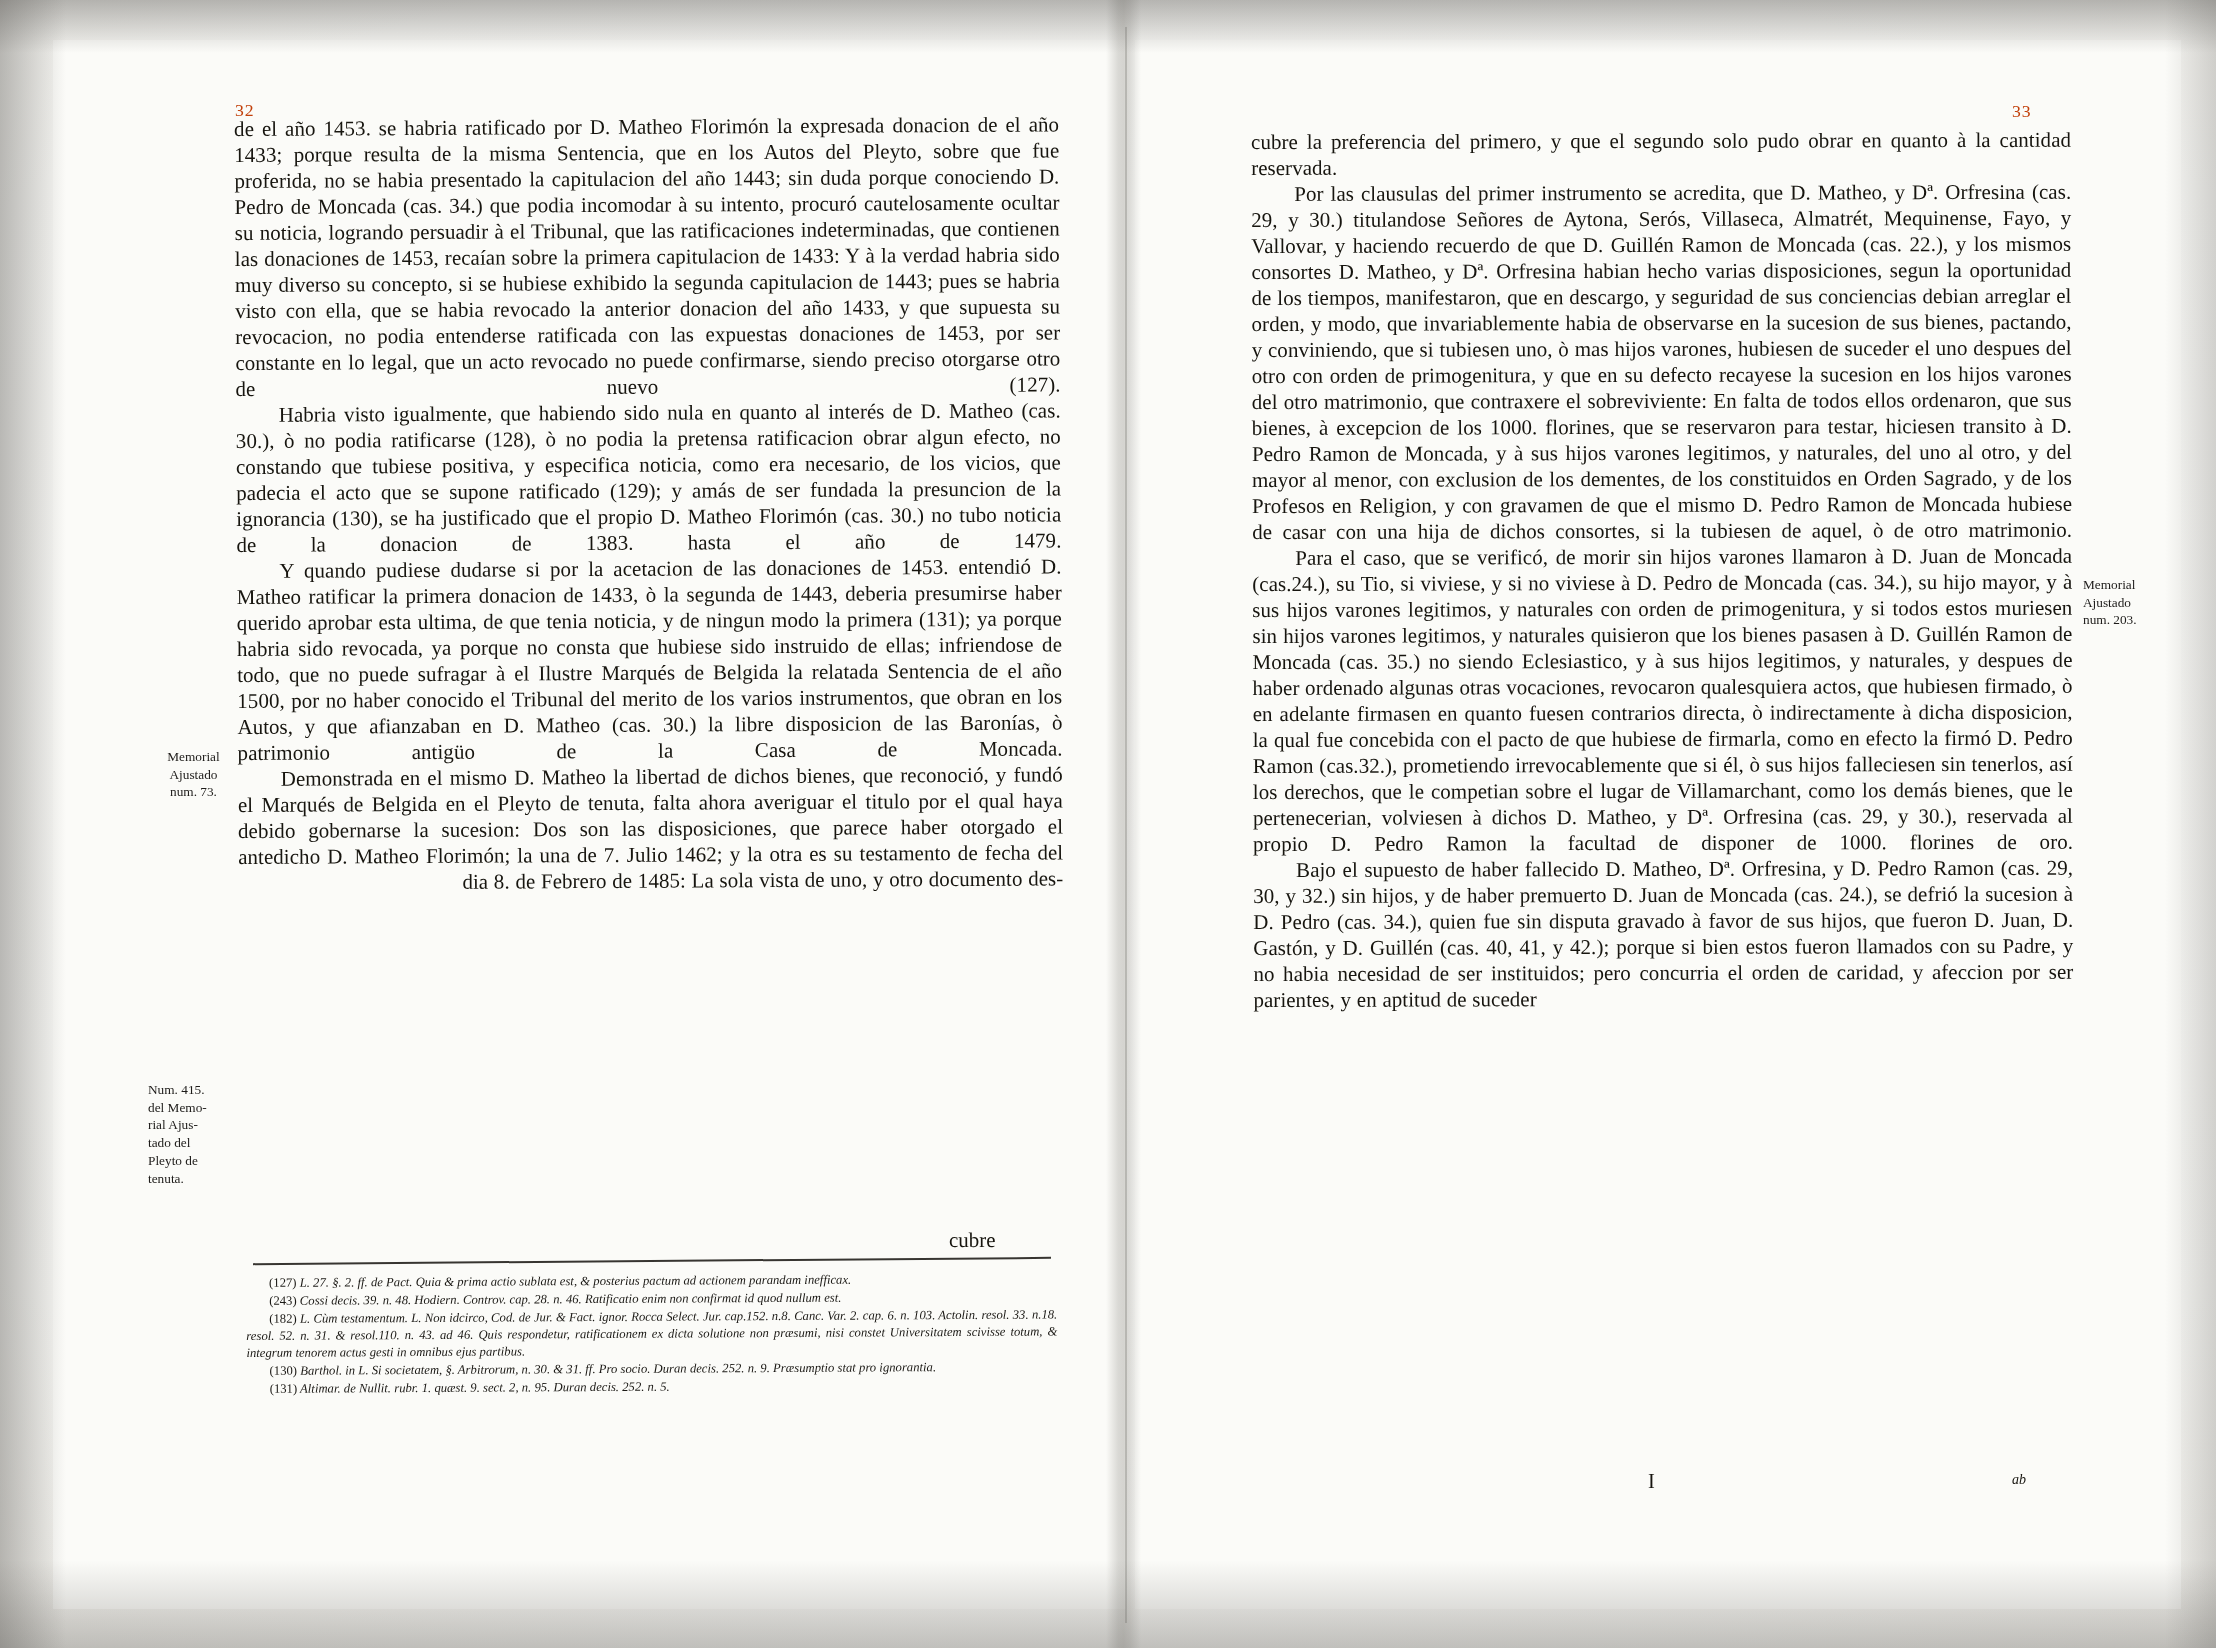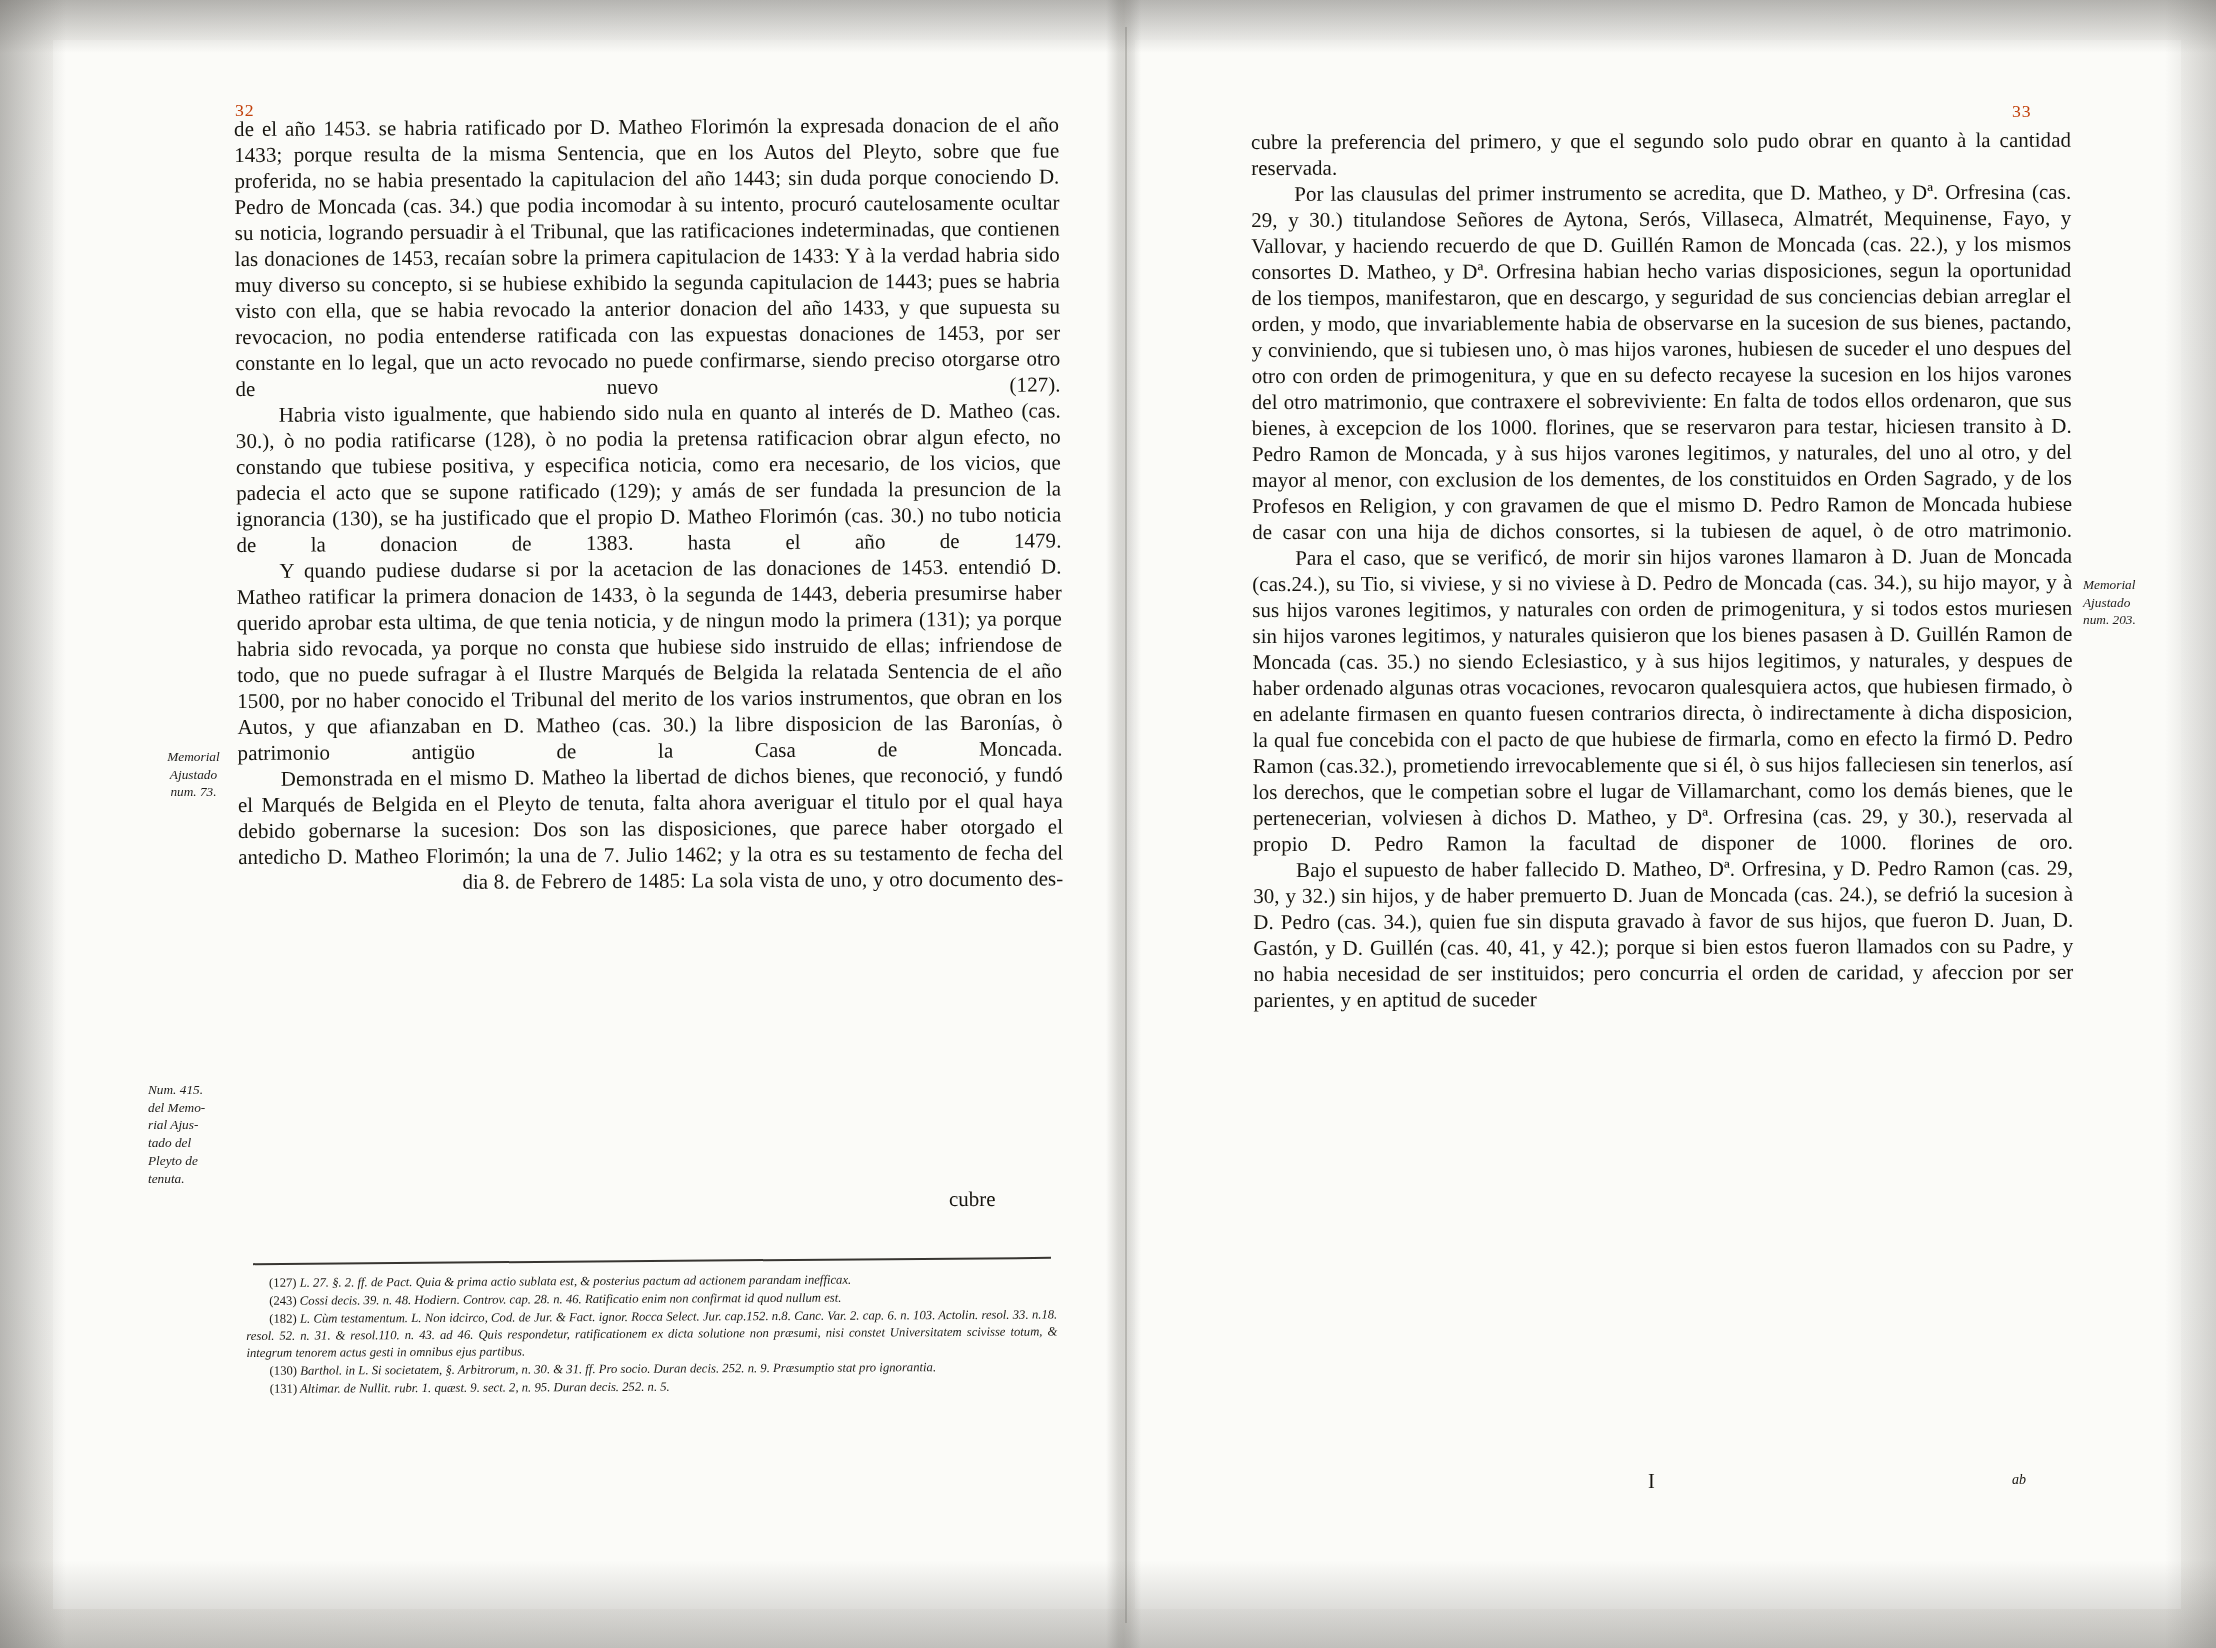--- a/index.html
+++ b/index.html
@@ -120,26 +120,25 @@
   
   #block-left  { left: 234px;  top: 116px;  width: 825px; transform: rotate(-0.32deg); transform-origin: 0 0; }
   #block-right { left: 1251px; top: 129px;  width: 820px; transform: rotate(-0.16deg); transform-origin: 0 0; }
 
   
   .catchword {
     position: absolute;
     font-size: 21px;
     color: #17150f;
   }
-  .catchword-left { left: 949px; top: 1187px; transform: rotate(-0.3deg); }
+  .catchword-left { left: 949px; top: 1228px; transform: rotate(-0.3deg); }
 
   
   .marginnote {
     position: absolute;
-    font-style: italic;
     font-size: 13.3px;
     line-height: 17.7px;
     color: #1d1b19;
   }
   #margin-73 {
     left: 150px; top: 748px; width: 87px;
     text-align: center;
   }
   #margin-415 {
     left: 148px; top: 1081px; width: 89px;

